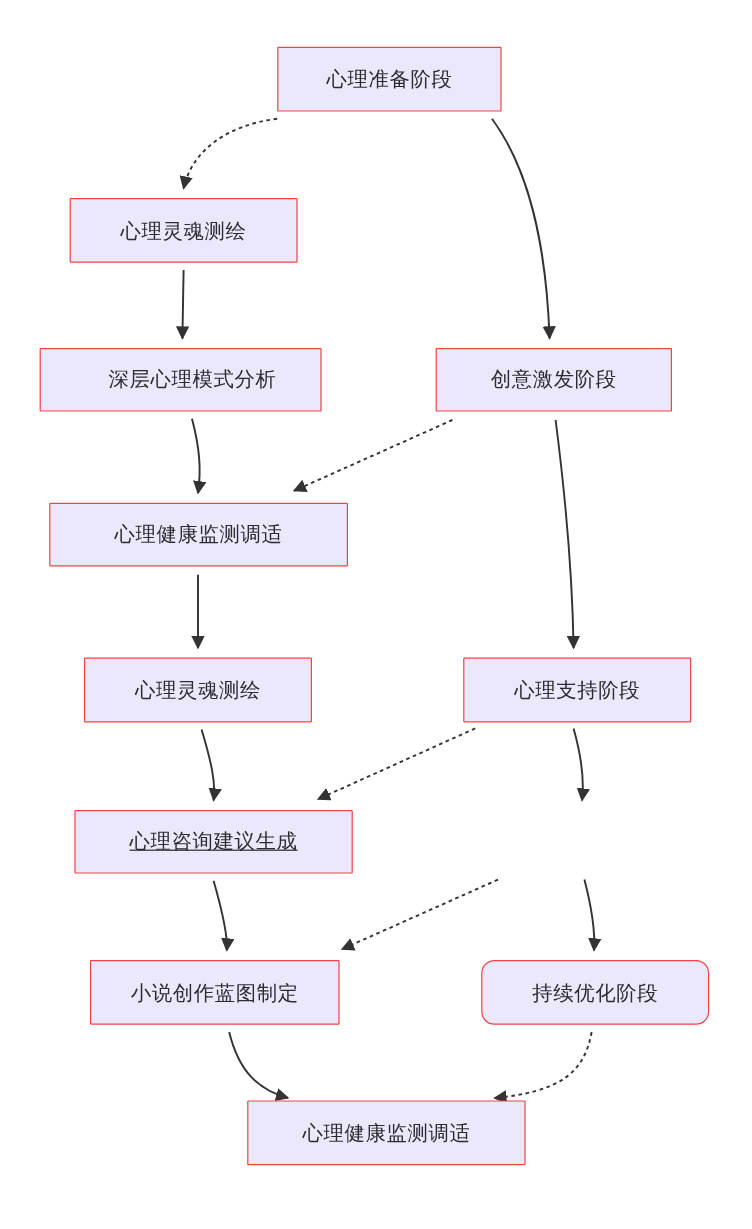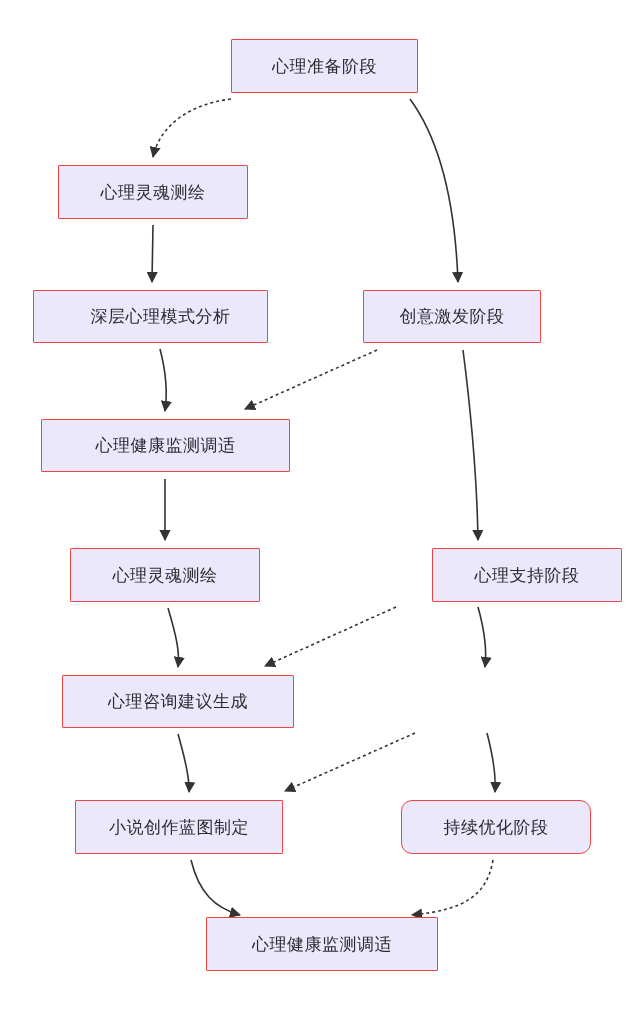--- a/index.html
+++ b/index.html
@@ -91,41 +91,41 @@
   </svg>
 
   <div class="node" style="left:231px; top:39px; width:187px; height:54px;">
     <span class="node-label">心理准备阶段</span>
   </div>
 
   <div class="node" style="left:58px; top:165px; width:190px; height:54px;">
     <span class="node-label">心理灵魂测绘</span>
   </div>
 
-  <div class="node" style="left:363px; top:290px; width:178px; height:53px;">
+  <div class="node" style="left:363px; top:290px; width:197px; height:53px;">
     <span class="node-label">创意激发阶段</span>
   </div>
 
   <div class="node" style="left:33px; top:290px; width:235px; height:53px;padding-left:20px;">
     <span class="node-label">深层心理模式分析</span>
   </div>
 
   <div class="node" style="left:41px; top:419px; width:249px; height:53px;">
     <span class="node-label">心理健康监测调适</span>
   </div>
 
   <div class="node" style="left:70px; top:548px; width:190px; height:54px;">
     <span class="node-label">心理灵魂测绘</span>
   </div>
 
-  <div class="node" style="left:386px; top:548px; width:190px; height:54px;margin-left:46px;">
+  <div class="node" style="left:386px; top:548px; width:190px; height:54px;">
     <span class="node-label">心理支持阶段</span>
   </div>
 
-  <div class="node" style="left:62px; top:675px; width:232px; height:53px;">
+  <div class="node" style="left:62px; top:675px; width:232px; height:53px;text-decoration:underline;">
     <span class="node-label">心理咨询建议生成</span>
   </div>
 
 
   <div class="node" style="left:75px; top:800px; width:208px; height:54px;">
     <span class="node-label">小说创作蓝图制定</span>
   </div>
 
   <div class="node" style="left:401px; top:800px; width:190px; height:54px;border-radius:11px;">
     <span class="node-label">持续优化阶段</span>

